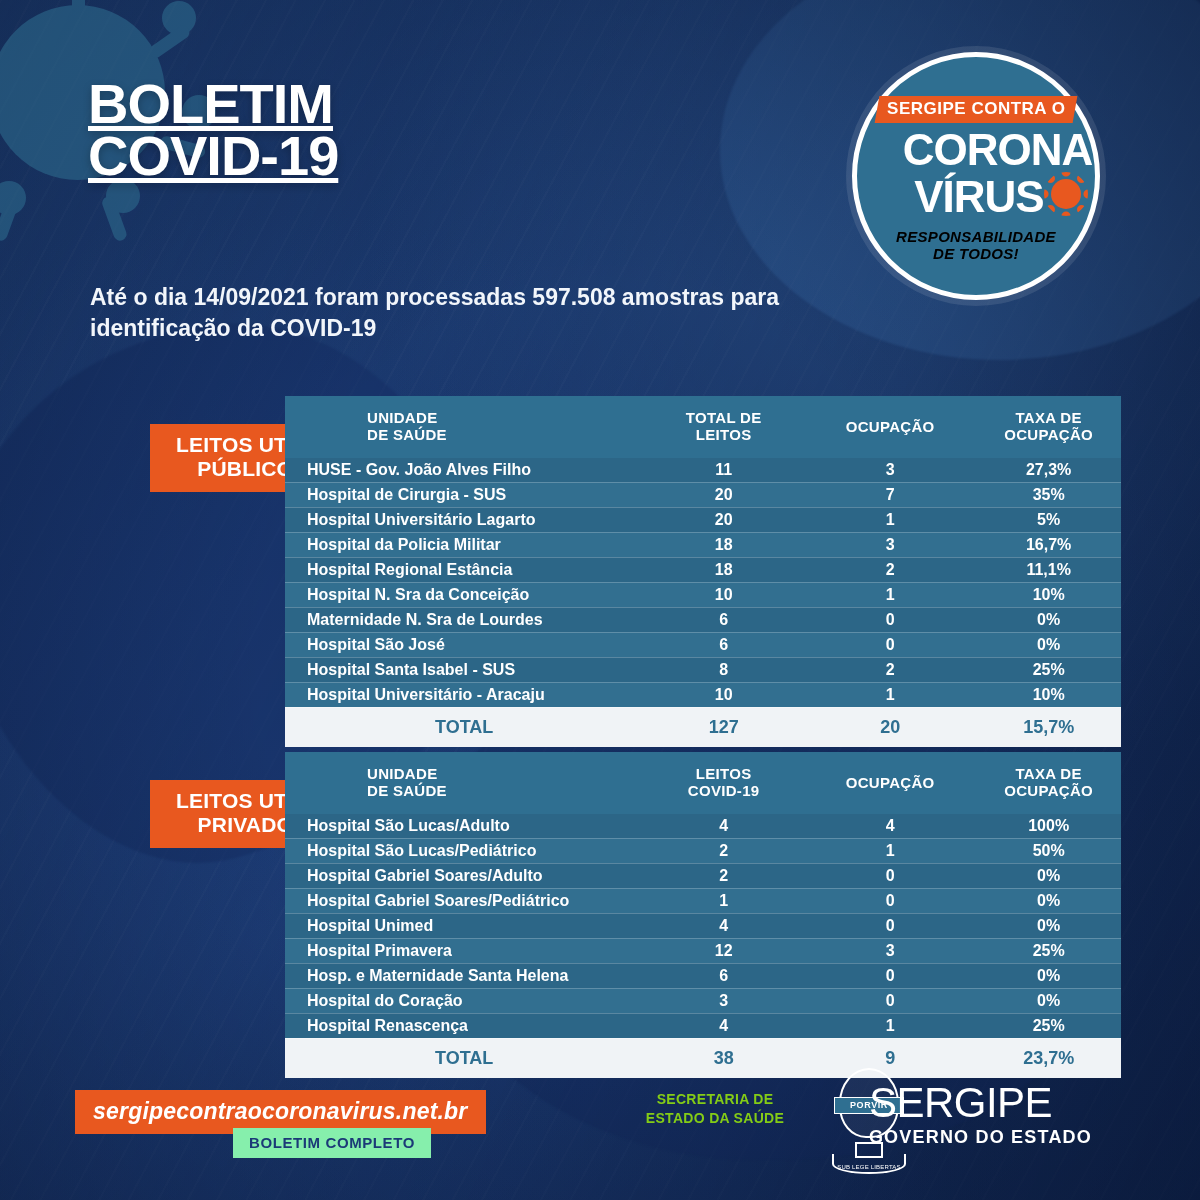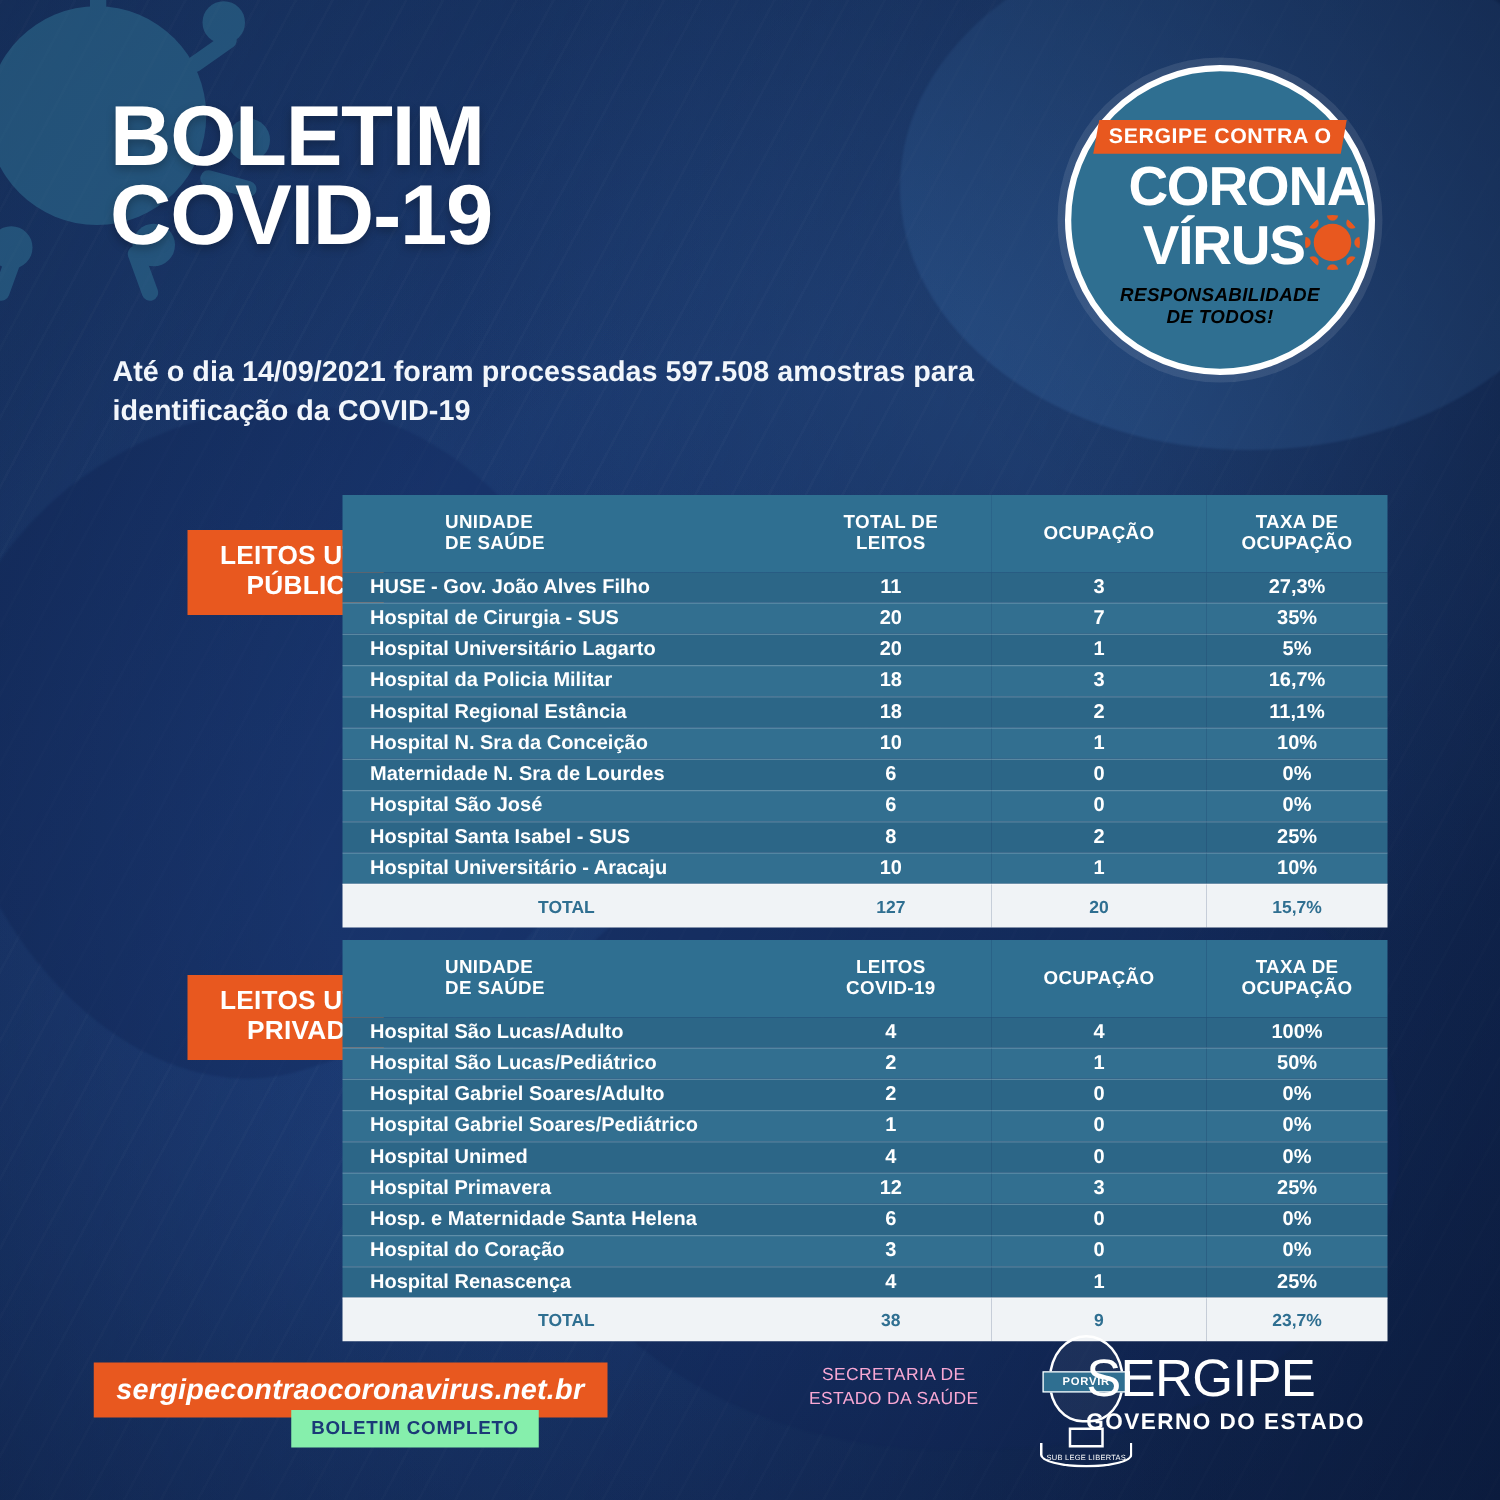--- a/index.html
+++ b/index.html
@@ -51,23 +51,24 @@
     position:absolute; width:34px; height:34px; border-radius:50%; background:#2f6f91;
   }
   .virus .stick{
     position:absolute; width:13px; height:46px; background:#2f6f91; border-radius:7px;
     transform-origin:50% 100%;
   }
 
   
   .title{
     position:absolute; left:88px; top:78px;
-    font-weight:bold; font-size:68px; line-height:0.92;
+    font-weight:bold; font-size:56px; line-height:0.92;
     letter-spacing:-1px;
     text-shadow:0 3px 8px rgba(0,0,0,.25);
+    text-decoration:underline;
   }
   .title .l2{ display:block; }
   .subtitle{
     position:absolute; left:90px; top:282px; width:720px;
     font-size:23px; font-weight:bold; line-height:1.33;
     color:#f2f6fb;
   }
 
   
   .badge{
@@ -115,60 +116,60 @@
     position:absolute;
     background:#e8581f; color:#fff; font-weight:bold;
     font-size:21px; line-height:1.16; text-align:right;
     padding:9px 14px 10px 26px;
     letter-spacing:.2px;
   }
   .side-label.pub{ left:150px; top:424px; }
   .side-label.priv{ left:150px; top:780px; }
 
   
-  .table-wrap{ position:absolute; left:274px; width:836px; }
+  .table-wrap{ position:absolute; left:285px; width:836px; }
   .table-wrap.t1{ top:396px; }
   .table-wrap.t2{ top:752px; }
   table{ width:100%; border-collapse:collapse; table-layout:fixed; }
   thead th{
     background:#2f6f91; color:#fff; font-weight:bold;
     font-size:15px; line-height:1.15; padding:13px 6px 14px;
     text-align:center; letter-spacing:.3px;
   }
   thead th.unit{ text-align:left; padding-left:82px; width:312px; }
   col.c2{ width:140px; } col.c3{ width:150px; } col.c4{ width:126px; }
   tbody td{
     font-size:16px; font-weight:bold; color:#ffffff;
     padding:3px 6px; text-align:center;
     border-bottom:1px solid rgba(255,255,255,0.22);
   }
   tbody td.unit{ text-align:left; padding-left:22px; font-weight:bold; }
   tbody tr:nth-child(odd) td{ background:#2c6687; }
   tbody tr:nth-child(even) td{ background:#326f90; }
   tfoot td{
     background:#f0f3f6; color:#2f6f91; font-weight:bold;
-    font-size:14px; text-align:center; padding:9px 18px;
+    font-size:18px; text-align:center; padding:9px 18px;
   }
   tfoot td.unit{ text-align:center; }
 
   
   .site-btn{
     position:absolute; left:75px; top:1090px;
     background:#e8581f; color:#fff; font-weight:bold; font-style:italic;
     font-size:23px; padding:8px 18px 9px; letter-spacing:.2px;
   }
   .complete{
     position:absolute; left:233px; top:1128px;
     background:#86efac; color:#1b3a77; font-weight:bold;
     font-size:15px; padding:6px 16px 7px; letter-spacing:.6px;
   }
   .sec{
     position:absolute; left:640px; top:1090px; width:150px;
-    text-align:center; font-size:14px; font-weight:normal; line-height:1.35;
-    letter-spacing:.3px; color:#f9a8d4;
+    text-align:center; font-size:14px; font-weight:bold; line-height:1.35;
+    letter-spacing:.3px; color:#84cc16;
   }
   .gov{
     position:absolute; right:108px; top:1082px; text-align:left;
   }
   .gov .big{ font-size:42px; font-weight:normal; letter-spacing:-0.5px; line-height:1; }
   .gov .small{ font-size:18px; font-weight:bold; letter-spacing:1.2px; margin-top:3px; }
   .balloon{
     position:absolute; right:290px; top:1068px; width:82px; height:108px;
   }
   .balloon .env{

